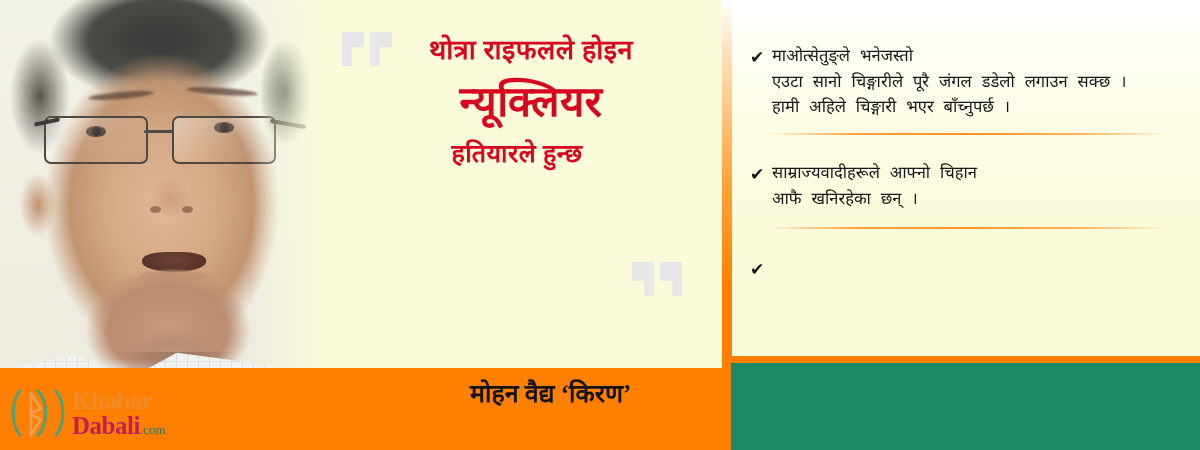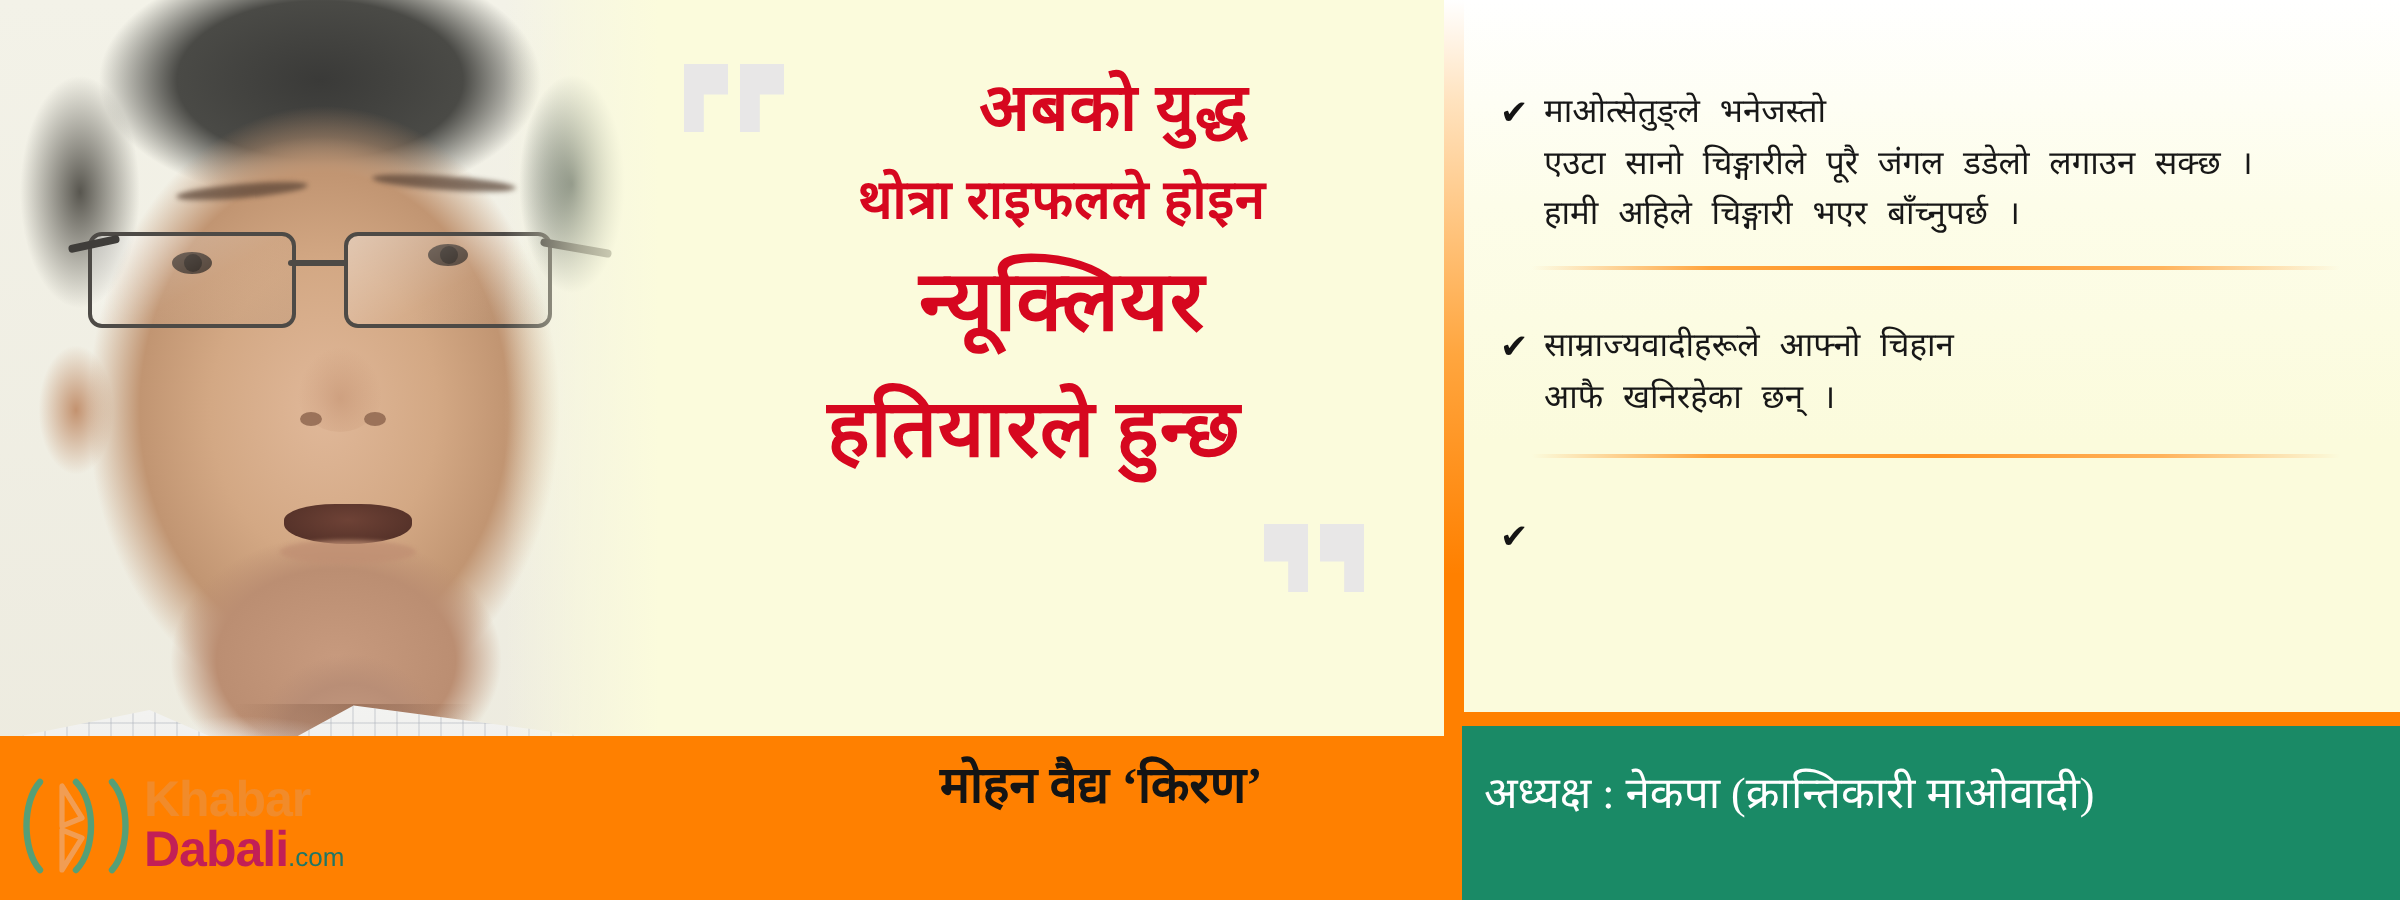--- a/index.html
+++ b/index.html
@@ -134,21 +134,21 @@
     font-family: "Liberation Serif", "DejaVu Serif", serif;
     font-weight: 700;
     font-size: 34px;
     line-height: 1.52;
     letter-spacing: .5px;
   }
   .quote-line { display: block; white-space: nowrap; }
   .quote-line.l1 { padding-left: 52px; font-size: 33px; }
   .quote-line.l2 { font-size: 27px; }
   .quote-line.l3 { font-size: 42px; }
-  .quote-line.l4 { font-size: 40px; padding-right: 28px; }
+  .quote-line.l4 { font-size: 25px; padding-right: 28px; }
 
   
   .v-divider {
     position: absolute;
     left: 722px; top: 0;
     width: 10px; height: 368px;
     background: linear-gradient(180deg, #ffffff 0%, #ffe2bd 14%, #ffa63f 48%, #ff8000 78%, #ff8000 100%);
   }
 
   
@@ -242,21 +242,21 @@
     width: 212px; height: 62px;
     display: flex;
     align-items: center;
     opacity: .93;
   }
   .logo-mark { flex: 0 0 auto; width: 60px; height: 56px; }
   .logo-text {
     flex: 1 1 auto;
     margin-left: 4px;
     line-height: 1.0;
-    font-family: Liberation Sans, sans-serif;
+    font-family: Liberation Serif, serif;
     font-weight: 700;
   }
   .logo-khabar { font-size: 25px; color: #f08c2e; letter-spacing: -.5px; }
   .logo-dabali { font-size: 25px; color: #be185d; letter-spacing: -.5px; }
   .logo-com { font-size: 13px; color: #0f766e; font-weight: 400; }
 </style>
 </head>
 <body>
 
 <div id="banner">
@@ -284,21 +284,20 @@
     <div class="neck-shadow"></div>
     <div class="shirt"></div>
     <div class="photo-fade"></div>
   </div>
 
   <div class="quote-panel">
     <div class="quote-mark qm-open-1"></div>
     <div class="quote-mark qm-open-2"></div>
 
     <div class="quote-lines">
-      <span class="quote-line l1">अबको  युद्ध</span>
       <span class="quote-line l2">थोत्रा  राइफलले  होइन</span>
       <span class="quote-line l3">न्यूक्लियर</span>
       <span class="quote-line l4">हतियारले  हुन्छ</span>
     </div>
 
     <div class="quote-mark qm-close-1"></div>
     <div class="quote-mark qm-close-2"></div>
   </div>
 
   <div class="v-divider"></div>
@@ -330,21 +329,20 @@
       <div class="check">✔</div>
     </div>
 
   </div>
 
   <div class="bar-orange"></div>
   <div class="bar-orange-strip"></div>
   <div class="bar-green"></div>
 
   <div class="speaker-name">मोहन वैद्य ‘किरण’</div>
-  <div class="speaker-title">अध्यक्ष : नेकपा (क्रान्तिकारी माओवादी)</div>
 
   <div class="logo">
     <svg class="logo-mark" viewBox="0 0 60 56">
       <path d="M12 6 C3 16, 3 40, 12 50" fill="none" stroke="#4aa27f" stroke-width="3.2" stroke-linecap="round"></path>
       <path d="M48 6 C57 16, 57 40, 48 50" fill="none" stroke="#4aa27f" stroke-width="3.2" stroke-linecap="round"></path>
       <path d="M30 6 C40 16, 40 40, 30 50" fill="none" stroke="#4aa27f" stroke-width="3.2" stroke-linecap="round"></path>
       <path d="M23 8 L23 28 L33 24 Z" fill="none" stroke="#f0a05a" stroke-width="2.6" stroke-linejoin="round"></path>
       <path d="M23 30 L23 50 L33 34 Z" fill="none" stroke="#f0a05a" stroke-width="2.6" stroke-linejoin="round"></path>
     </svg>
     <div class="logo-text">

